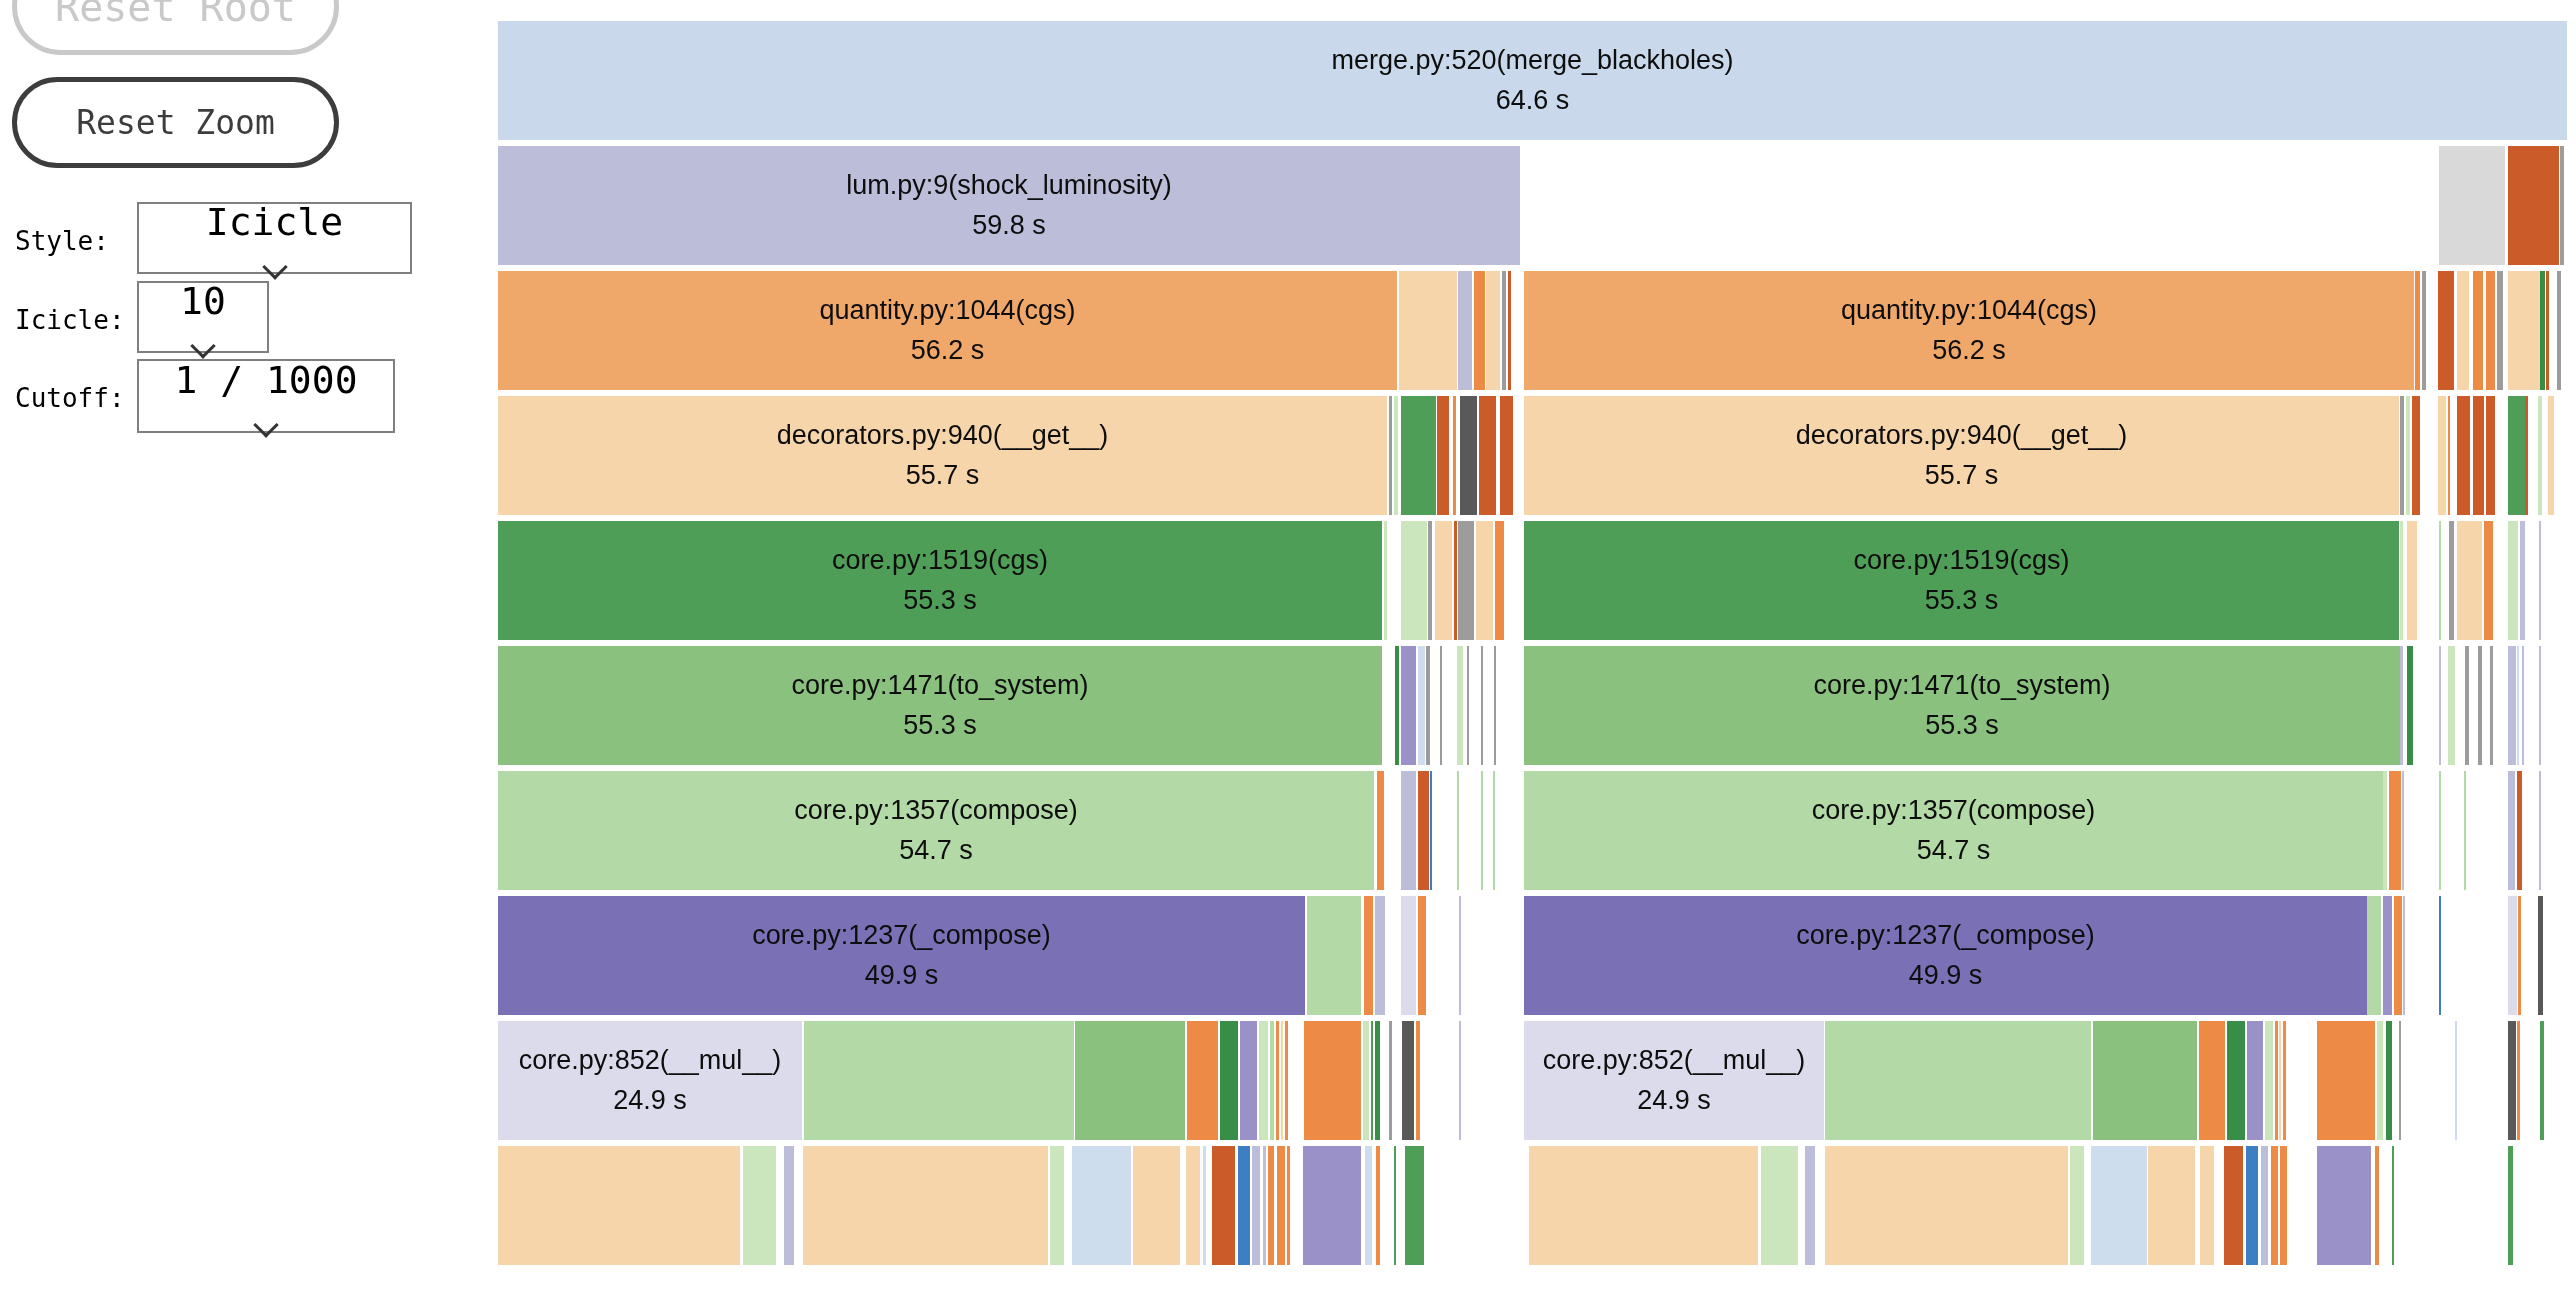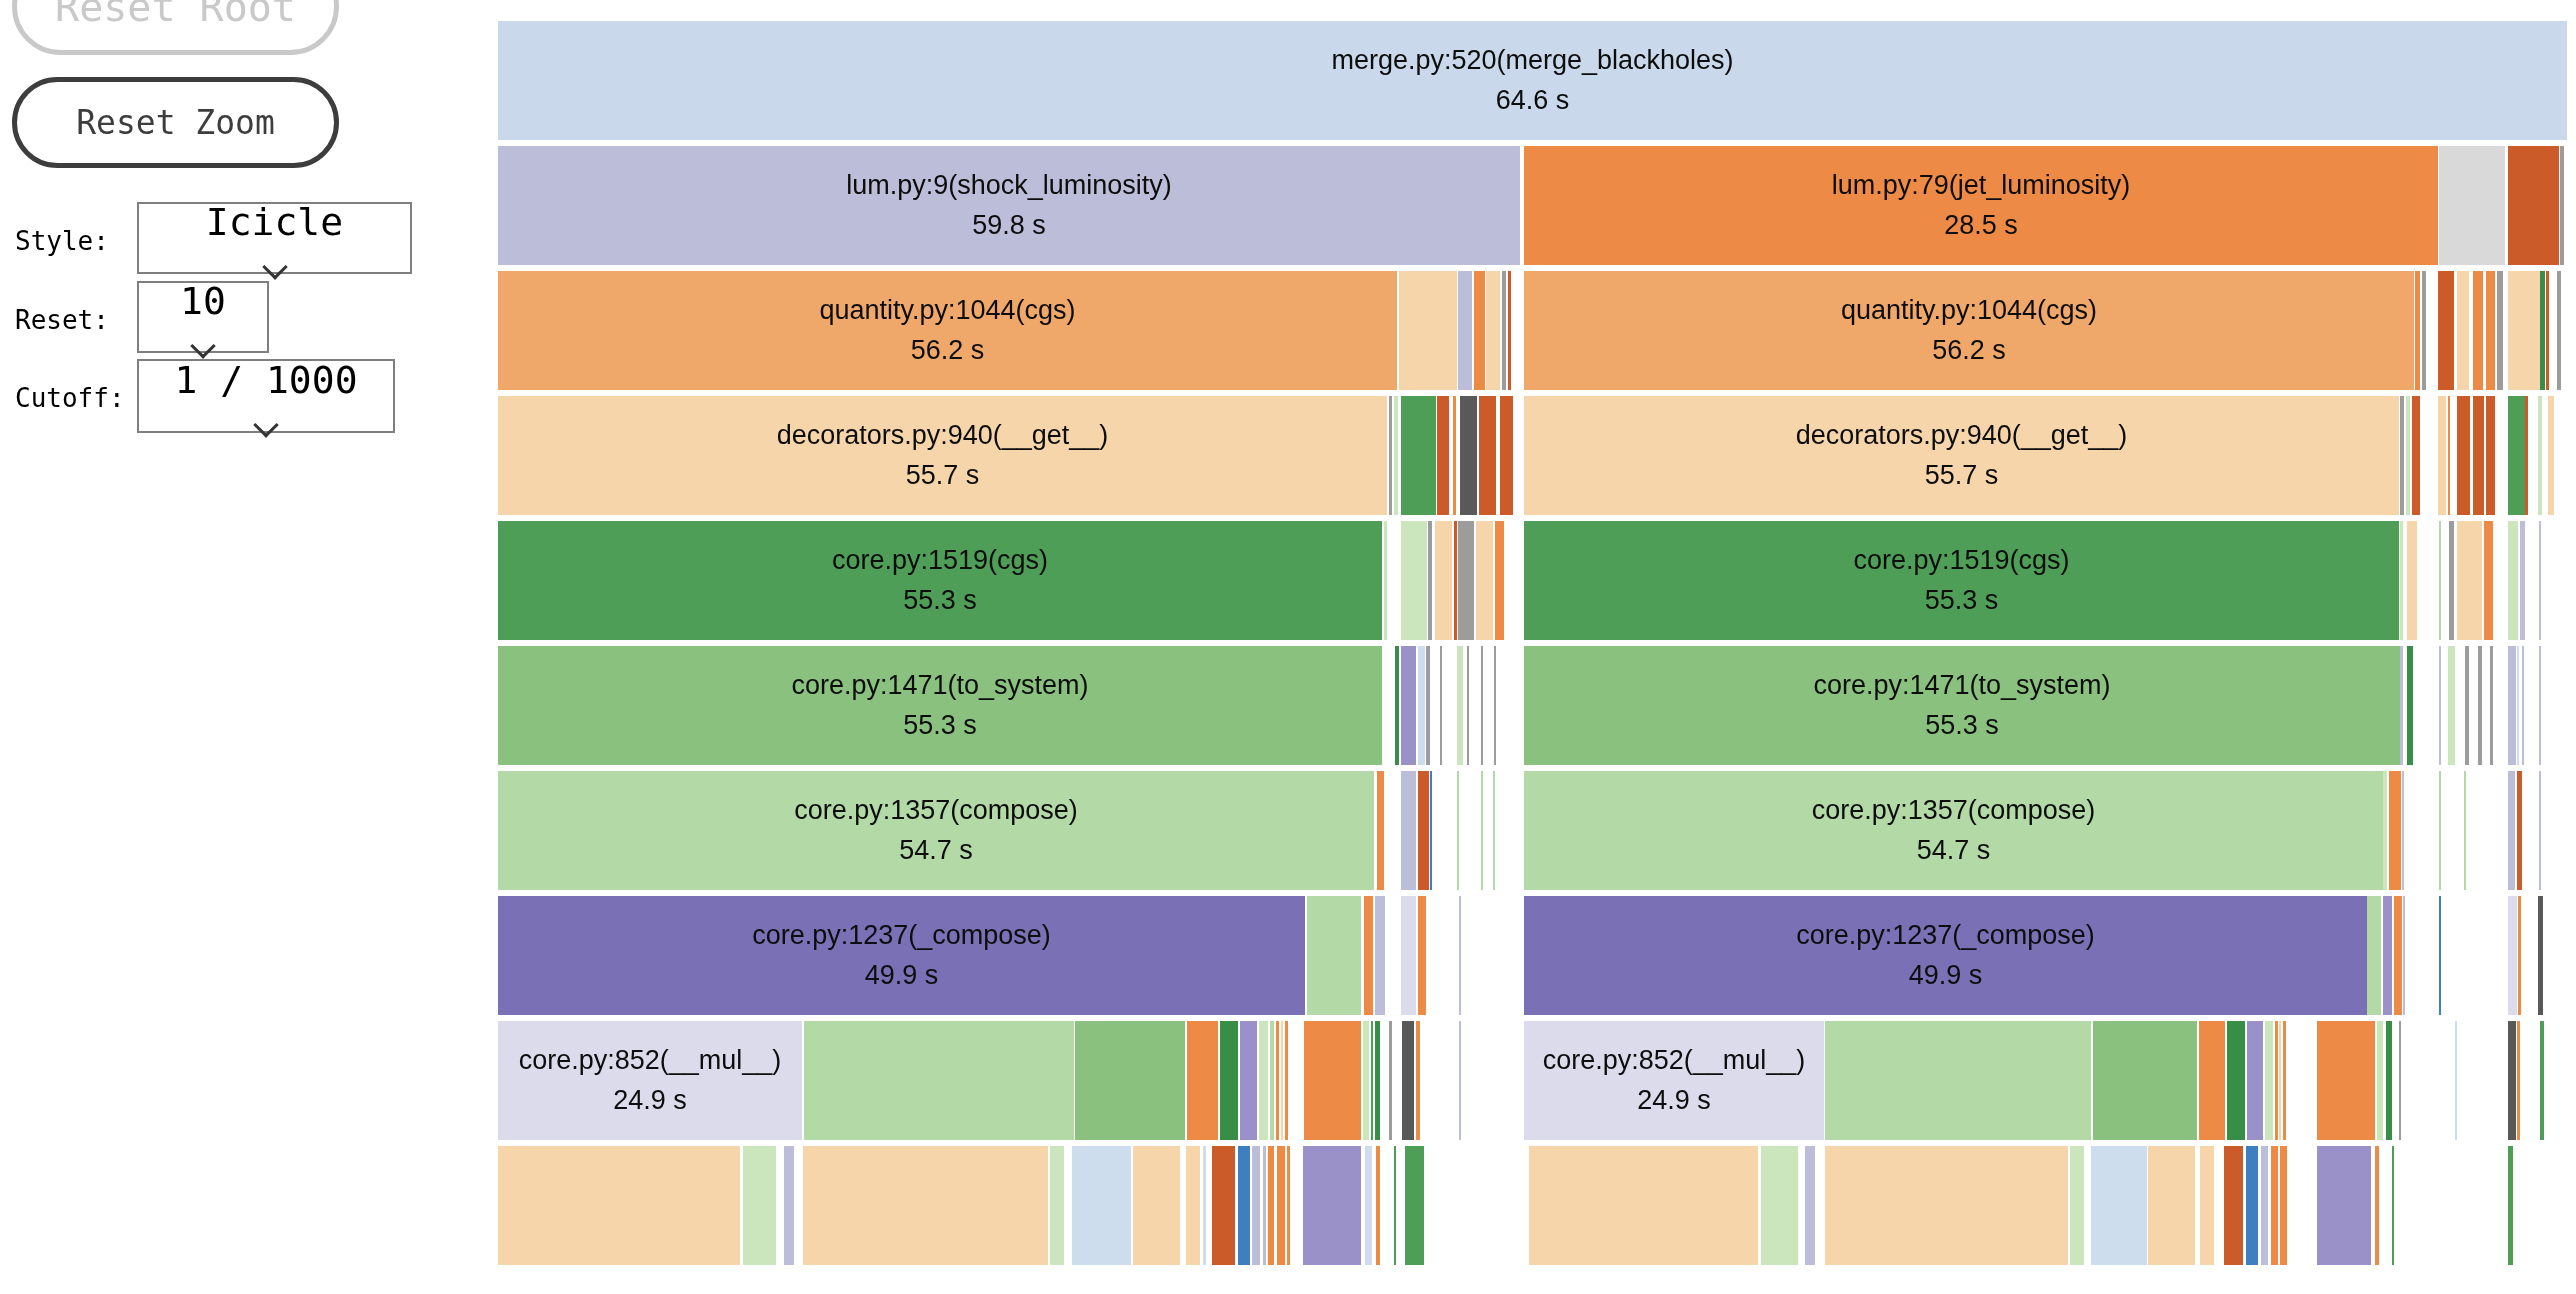--- a/index.html
+++ b/index.html
@@ -49,21 +49,21 @@
 
 <button id="reset-root" class="btn">Reset Root</button>
 <button id="reset-zoom" class="btn">Reset Zoom</button>
 
 <div id="style-label" class="ctl-label">Style:</div>
 <div id="style-select" class="sel">
   <span>Icicle</span>
   <span class="chev"></span>
 </div>
 
-<div id="depth-label" class="ctl-label">Reset:</div>
+<div id="depth-label" class="ctl-label">Icicle:</div>
 <div id="depth-select" class="sel">
   <span>10</span>
   <span class="chev"></span>
 </div>
 
 <div id="cutoff-label" class="ctl-label">Cutoff:</div>
 <div id="cutoff-select" class="sel">
   <span>1 / 1000</span>
   <span class="chev"></span>
 </div>
@@ -72,24 +72,20 @@
     <div class="icicle-row" style="top: 0px; height: 119px;">
       <div class="seg" style="left: 0px; width: 2069px; background: rgb(201, 217, 235);">
         <div class="seg-label">merge.py:520(merge_blackholes)</div>
         <div class="seg-time">64.6 s</div>
       </div>
     </div>
     <div class="icicle-row" style="top: 125px; height: 119px;">
       <div class="seg" style="left: 0px; width: 1022px; background: rgb(188, 189, 217);">
         <div class="seg-label">lum.py:9(shock_luminosity)</div>
         <div class="seg-time">59.8 s</div>
-      </div>
-      <div class="seg" style="left: 1026px; width: 914px; background: rgb(237, 138, 69);">
-        <div class="seg-label">lum.py:79(jet_luminosity)</div>
-        <div class="seg-time">28.5 s</div>
       </div>
       <div class="seg" style="left: 1941px; width: 66px; background: rgb(217, 217, 217);"></div>
       <div class="seg" style="left: 2010px; width: 51px; background: rgb(203, 91, 40);"></div>
       <div class="seg" style="left: 2062px; width: 4px; background: rgb(156, 156, 156);"></div>
     </div>
     <div class="icicle-row" style="top: 250px; height: 119px;">
       <div class="seg" style="left: 0px; width: 899px; background: rgb(240, 168, 106);">
         <div class="seg-label">quantity.py:1044(cgs)</div>
         <div class="seg-time">56.2 s</div>
       </div>

